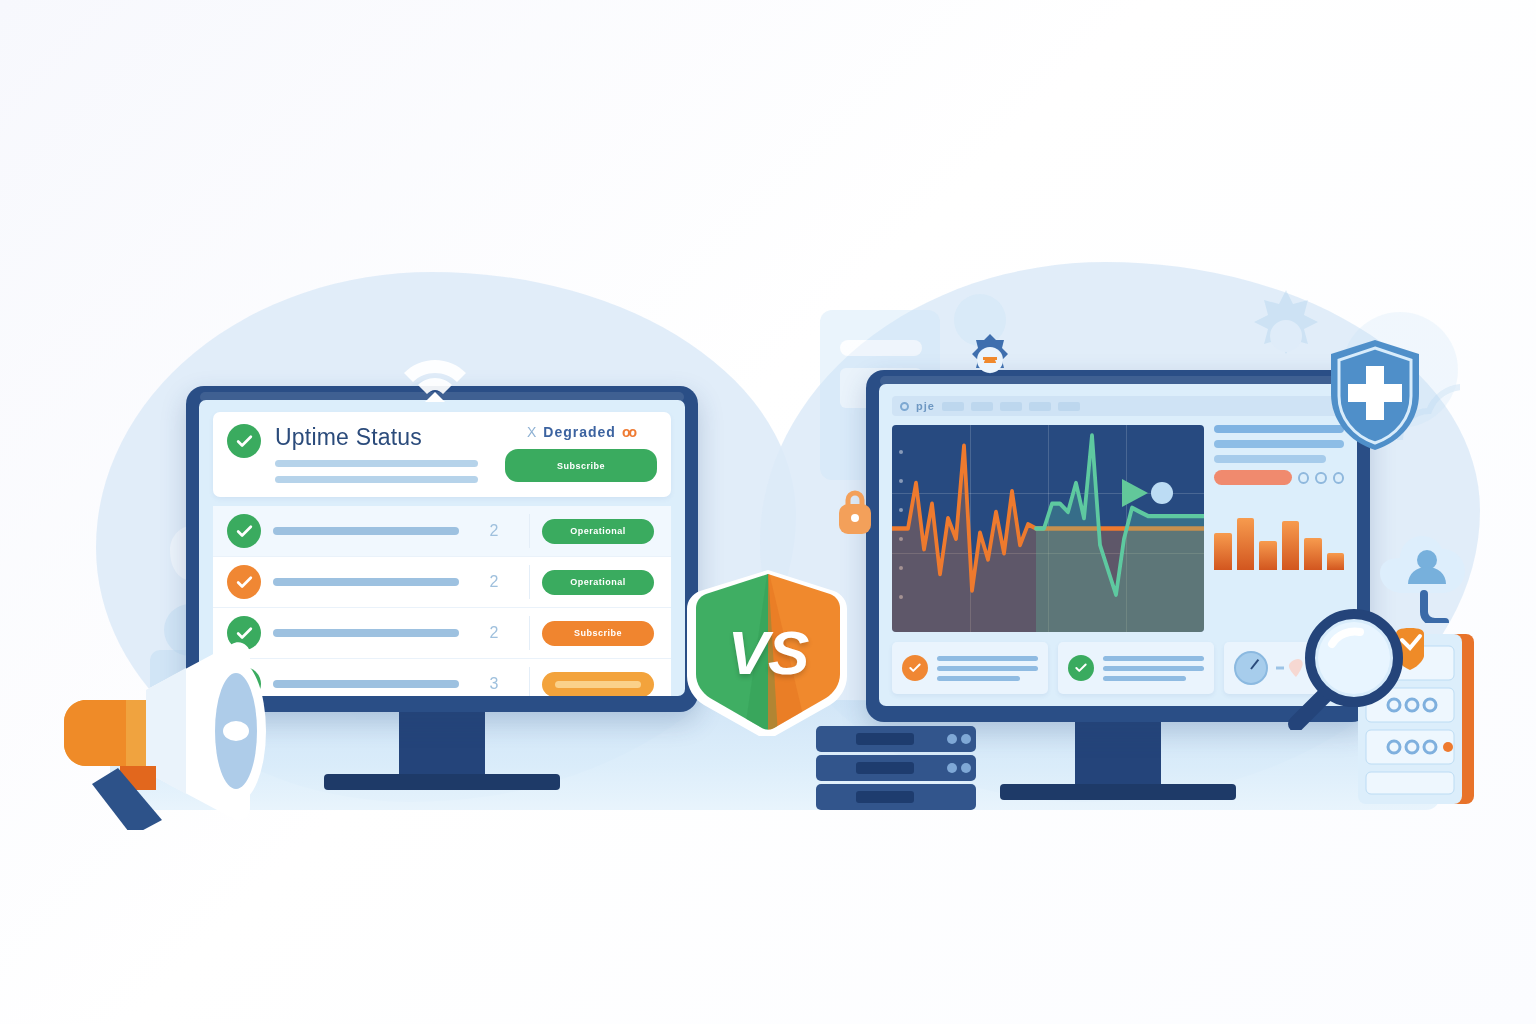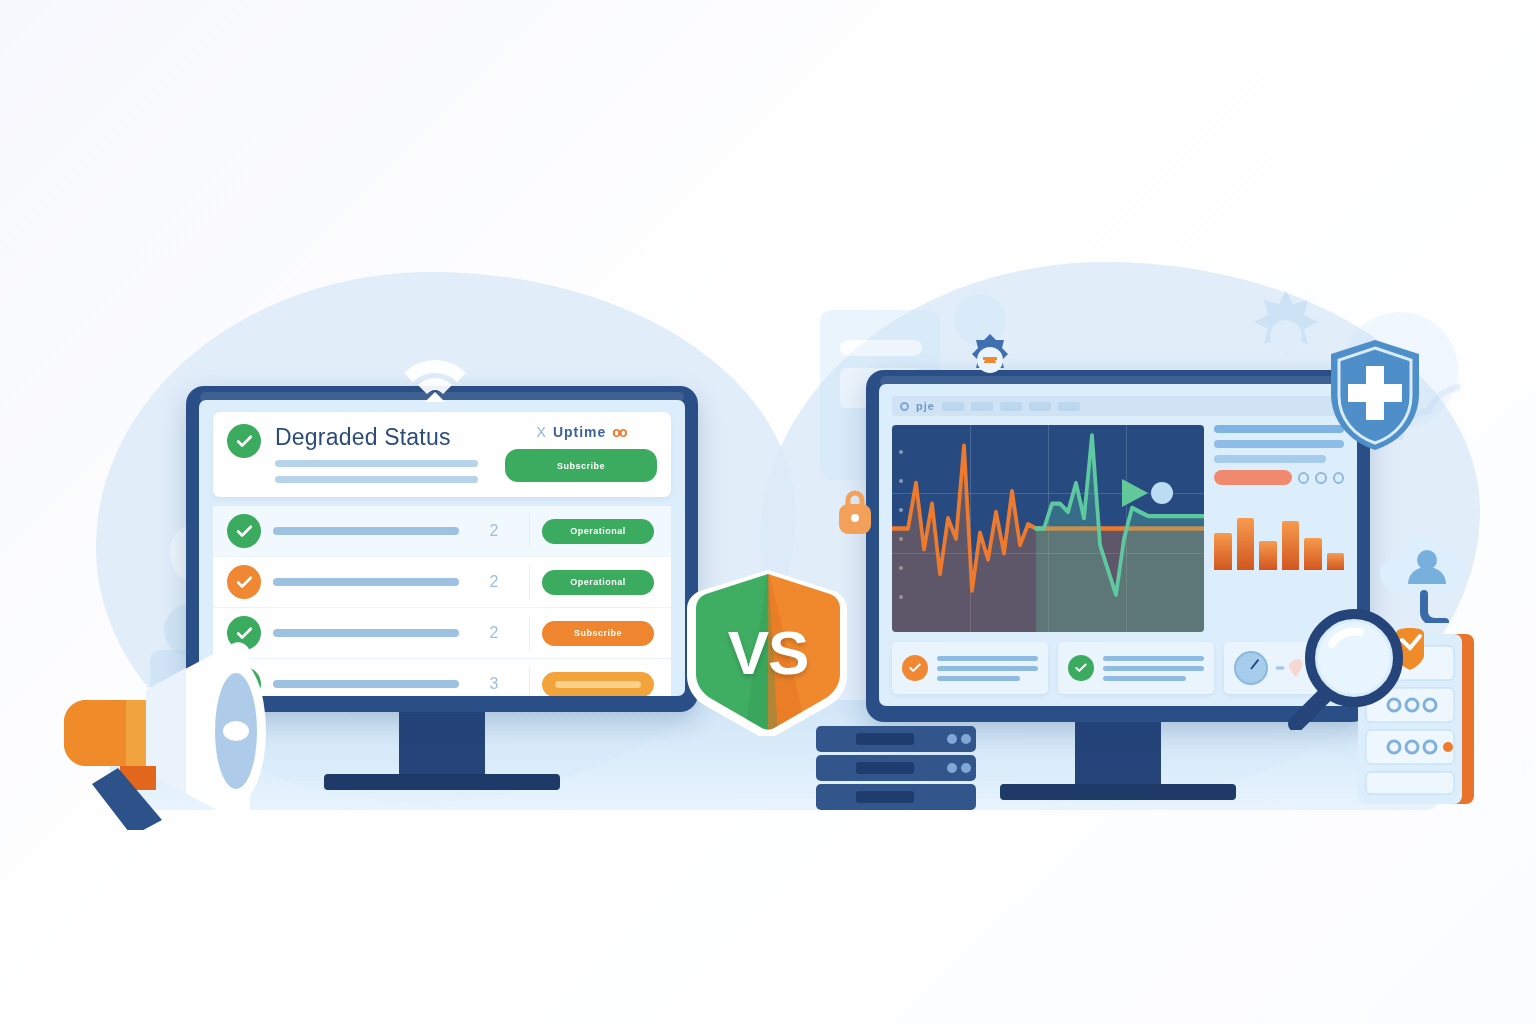--- a/index.html
+++ b/index.html
@@ -122,21 +122,21 @@
   .gaugecard{width:120px;flex:none;display:flex;align-items:center;gap:6px;}
   .gauge{width:34px;height:34px;border-radius:50%;background:#a7cdec;
          border:2px solid #8bb9e0;position:relative;}
   .gauge:after{content:"";position:absolute;left:50%;top:52%;width:2px;height:12px;
                background:#2b4b7b;transform:translate(-50%,-100%) rotate(38deg);
                transform-origin:bottom center;}
 
   
   .vs { position:absolute; left:684px; top:568px; width:168px; height:168px; }
   .vs-txt { position:absolute; inset:0; display:flex; align-items:center; justify-content:center;
-            color:#fff; font-size:62px; font-weight:700; 
+            color:#fff; font-size:62px; font-weight:700; font-style:italic;
             text-shadow:0 3px 5px rgba(0,0,0,.18); letter-spacing:-1px; }
 
   
   .mega{position:absolute;left:60px;top:630px;width:270px;height:200px;}
   .servers{position:absolute;left:812px;top:722px;width:178px;height:92px;}
   .shield-top{position:absolute;left:1320px;top:336px;width:110px;height:118px;}
   .magnify{position:absolute;left:1288px;top:600px;width:130px;height:130px;}
   .cloudperson{position:absolute;left:1372px;top:528px;width:110px;height:95px;}
   .rack{position:absolute;left:1352px;top:628px;width:130px;height:180px;}
   .wifi{position:absolute;left:392px;top:336px;width:86px;height:66px;}
@@ -189,28 +189,28 @@
 
         <div class="sp">
 
           <div class="sp-head">
             <div class="chk green">
               <svg viewBox="0 0 24 24">
                   <path d="M20 6L9 17l-5-5" fill="none" stroke="#fff" stroke-width="3.4" stroke-linecap="round" stroke-linejoin="round"></path>
                 </svg>
             </div>
             <div class="sp-head-main">
-              <div class="sp-title">Degraded Status</div>
+              <div class="sp-title">Uptime Status</div>
               <div class="bar" style="width:94%;"></div>
               <div class="bar" style="width:94%;"></div>
             </div>
             <div class="sp-head-right">
               <div class="brandline">
                 <span class="x">X</span>
-                <span>Uptime</span>
+                <span>Degraded</span>
                 <span class="dot2">oo</span>
               </div>
               <div class="pill green big">Subscribe</div>
             </div>
           </div>
 
           <div class="sp-rows">
 
             <div class="sp-row alt">
               <div class="chk green">

